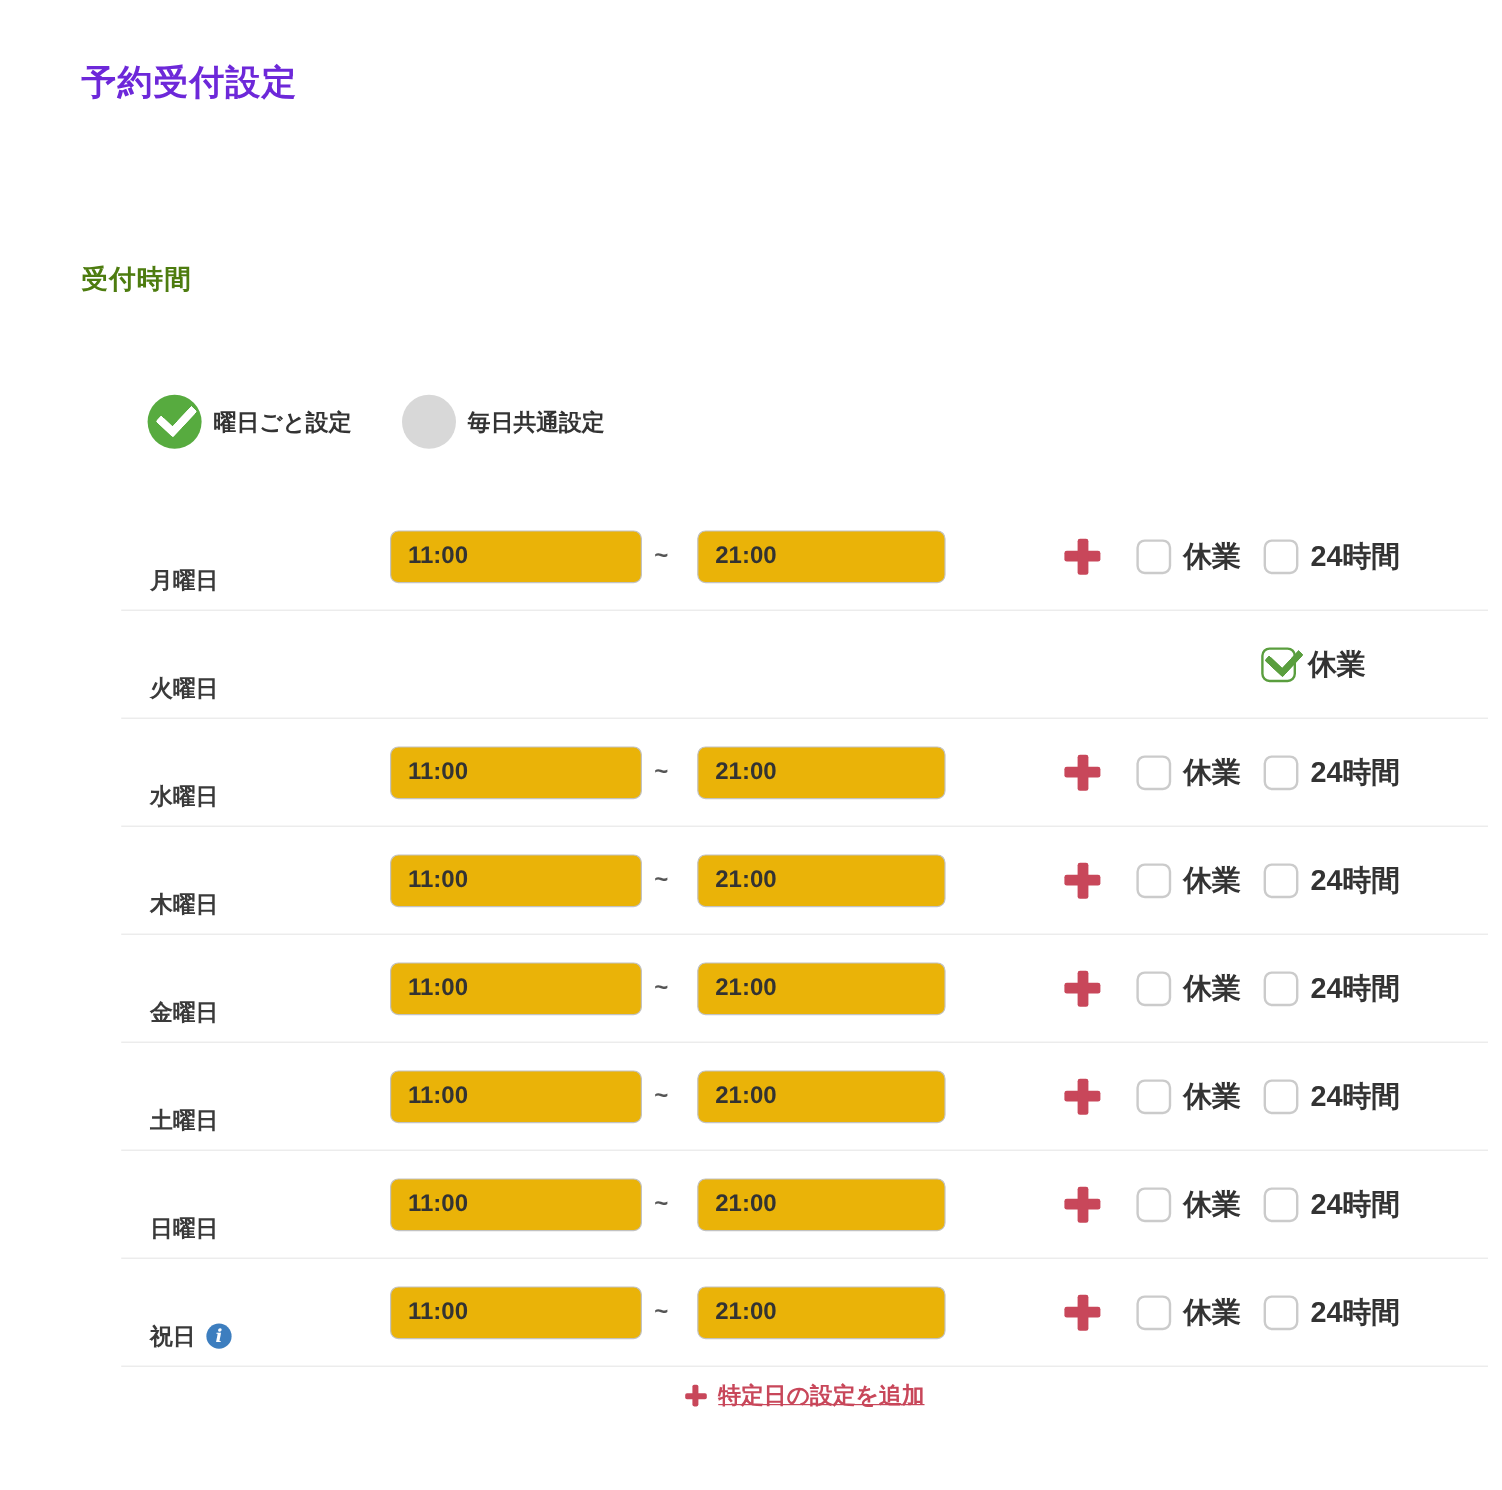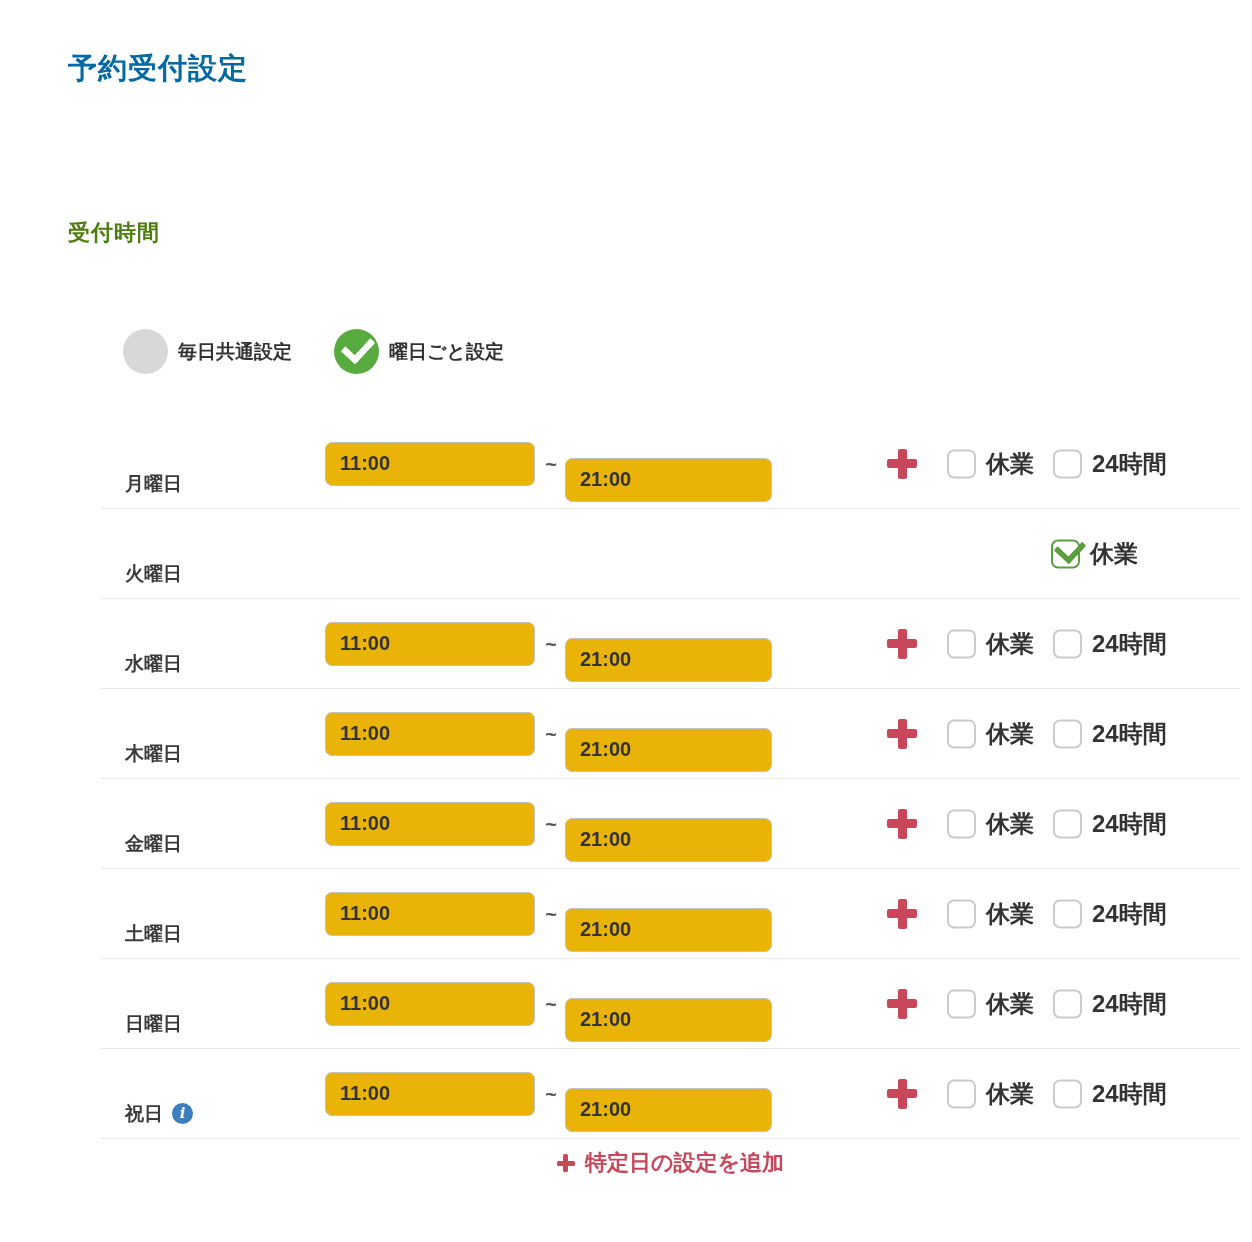--- a/index.html
+++ b/index.html
@@ -7,21 +7,21 @@
     width: 1252px; height: 1242px;
     background: #ffffff;
     font-family: "Liberation Sans", "DejaVu Sans", sans-serif;
     position: relative;
     color: var(--text, #333);
     overflow: hidden;
   }
 
   .page-title {
     position: absolute; left: 68px; top: 30px;
-    font-size: 29px; font-weight: bold; color: #0369a1;
+    font-size: 29px; font-weight: bold; color: #6d28d9;
     letter-spacing: 1px;
   }
   .section-title {
     position: absolute; left: 68px; top: 200px;
     font-size: 22px; font-weight: bold; color: #4d7c0f;
     letter-spacing: 1px;
   }
 
   
   .mode-row {
@@ -61,21 +61,21 @@
     display: inline-block; cursor: pointer;
   }
 
   .time-input {
     height: 44px; box-sizing: border-box;
     border: 1px solid var(--input-border, #c2c2c2); border-radius: 7px;
     font-family: inherit; font-size: 20px; font-weight: bold; color: #333;
     padding: 0 0 0 14px; background: #eab308; outline: none;
   }
   .time-from { left: 224px; width: 210px; }
-  .time-to   { left: 464px; width: 207px; margin-top: 16px; }
+  .time-to   { left: 480px; width: 207px; }
   .tilde {
     left: 436px; width: 28px; text-align: center;
     font-size: 20px; font-weight: bold; color: #555;
   }
 
   .plus-button { left: 786px; width: 30px; height: 30px; cursor: pointer; }
   .plus-button::before, .plus-button::after {
     content: ""; position: absolute; background: var(--accent, #c8475a); border-radius: 2px;
   }
   .plus-button::before { left: 0; top: 10.5px; width: 30px; height: 9px; }
@@ -109,36 +109,36 @@
     position: absolute; left: 101px; top: 1131px; width: 1139px; height: 64px;
     display: flex; align-items: center; justify-content: center; gap: 10px;
     cursor: pointer;
   }
   .plus-small { position: relative; width: 18px; height: 18px; flex: 0 0 auto; }
   .plus-small::before, .plus-small::after {
     content: ""; position: absolute; background: var(--accent, #c8475a); border-radius: 1.5px;
   }
   .plus-small::before { left: 0; top: 6.5px; width: 18px; height: 5px; }
   .plus-small::after  { left: 6.5px; top: 0; width: 5px; height: 18px; }
-  .add-special-label { font-size: 22px; font-weight: bold; color: var(--accent, #c8475a); }
+  .add-special-label { font-size: 19px; font-weight: bold; color: var(--accent, #c8475a); text-decoration: underline; }
 </style>
 </head>
 <body>
 
 <h1 class="page-title">予約受付設定</h1>
 <h2 class="section-title">受付時間</h2>
 
 <div class="mode-row">
   <div class="mode-option">
+    <span class="mode-circle selected"></span>
+    <span class="mode-label">曜日ごと設定</span>
+  </div>
+  <div class="mode-option">
     <span class="mode-circle"></span>
     <span class="mode-label">毎日共通設定</span>
-  </div>
-  <div class="mode-option">
-    <span class="mode-circle selected"></span>
-    <span class="mode-label">曜日ごと設定</span>
   </div>
 </div>
 
 <div class="schedule-table">
 
   <div class="day-row">
     <div class="day-label">
         <span>月曜日</span>
       </div>
     <input class="time-input time-from" value="11:00" style="">

